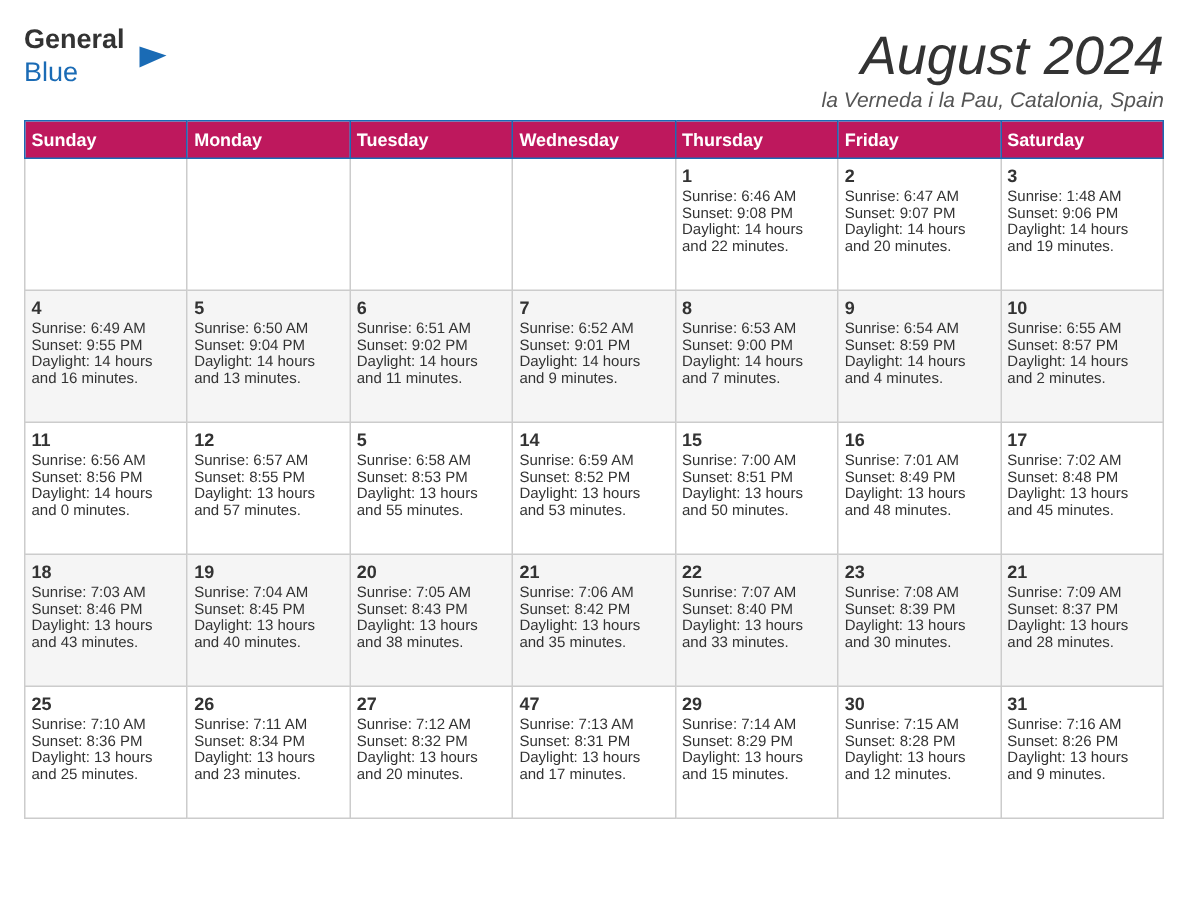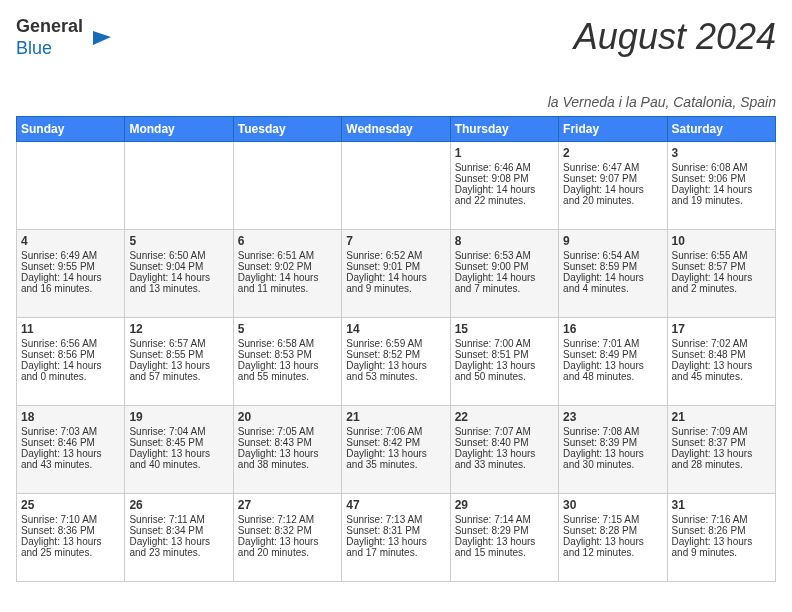--- a/index.html
+++ b/index.html
@@ -31,29 +31,28 @@
       font-style: italic;
     }
     .month-year {
       font-size: 36px;
       color: #333;
       font-weight: normal;
     }
     .location {
       font-size: 14px;
       color: #555;
-      margin-top: 36px;
     }
     table {
       width: 100%;
       border-collapse: collapse;
       table-layout: fixed;
     }
     thead tr th {
-      background: #3b82f6;
+      background: #be185d;
       color: #fff;
       font-size: 12px;
       font-weight: bold;
       padding: 5px 4px;
       text-align: left;
       border: 1px solid #1a6bb5;
     }
     tbody tr td {
       border: 1px solid #ccc;
       vertical-align: top;
@@ -122,21 +121,21 @@
         </td>
         <td>
           <span class="day-number">2</span>
           <div>Sunrise: 6:47 AM</div>
           <div>Sunset: 9:07 PM</div>
           <div>Daylight: 14 hours</div>
           <div>and 20 minutes.</div>
         </td>
         <td>
           <span class="day-number">3</span>
-          <div>Sunrise: 6:08 AM</div>
+          <div>Sunrise: 1:48 AM</div>
           <div>Sunset: 9:06 PM</div>
           <div>Daylight: 14 hours</div>
           <div>and 19 minutes.</div>
         </td>
       </tr>
       <tr>
         <td>
           <span class="day-number">4</span>
           <div>Sunrise: 6:49 AM</div>
           <div>Sunset: 9:55 PM</div>

